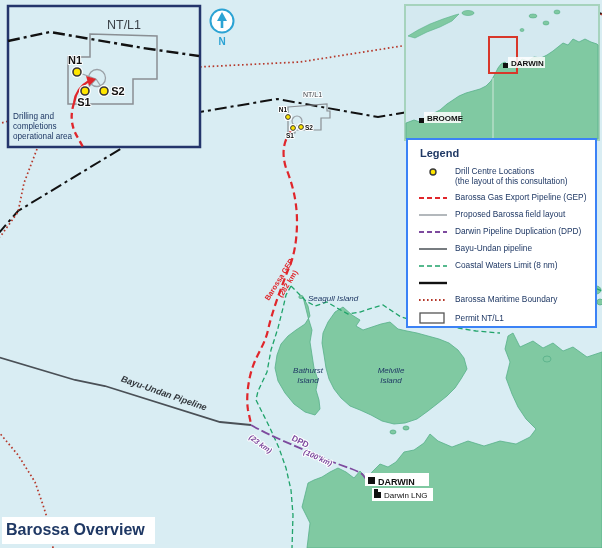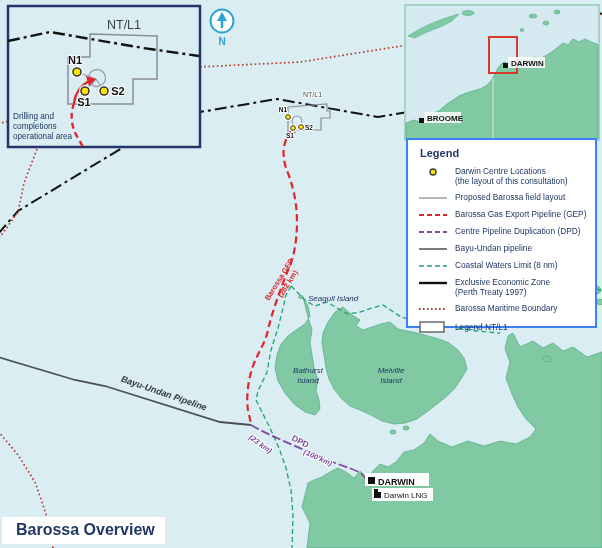--- a/index.html
+++ b/index.html
@@ -18,21 +18,21 @@
     background:#ffffff;border:2px solid #3b82f6;padding:5px 0 6px 10px;
     color:#1f3864;
   }
   #legend .hd{font-size:11px;font-weight:bold;margin:2px 0 7px 2px;}
   .li{display:flex;align-items:flex-start;margin-bottom:6px;}
   .li .sym{width:30px;flex:0 0 30px;margin-right:7px;padding-top:1px;}
   .li .txt{font-size:8.3px;line-height:1.22;}
 
   #title-box{
     position:absolute;left:2px;top:517px;background:#ffffff;
-    color:#1f3864;font-size:16px;font-weight:bold;padding:4px 10px 5px 14px;
+    color:#1f3864;font-size:16px;font-weight:bold;padding:4px 10px 5px 4px;
   }
 </style>
 </head>
 <body>
 
 <svg id="map" width="602" height="548" viewBox="0 0 602 548" xmlns="http://www.w3.org/2000/svg">
 
   <rect x="0" y="0" width="602" height="548" fill="#d9edf3"></rect>
 
   <g fill="#80c9a2" stroke="#57b089" stroke-width="0.8" stroke-linejoin="round">
@@ -187,55 +187,55 @@
 <div id="legend">
   <div class="hd">Legend</div>
 
   <div class="li">
     <span class="sym">
       <svg width="30" height="10">
           <circle cx="15" cy="5" r="3" fill="#ffe600" stroke="#3a3a3a" stroke-width="1.4"></circle>
         </svg>
     </span>
     <span class="txt">
-      <div>Darwin Centre Locations</div>
+      <div>Drill Centre Locations</div>
       <div>(the layout of this consultation)</div>
     </span>
   </div>
 
   <div class="li">
     <span class="sym">
       <svg width="30" height="10">
+          <line x1="1" y1="5" x2="29" y2="5" stroke="#e0262b" stroke-width="2.2" stroke-dasharray="5 3"></line>
+        </svg>
+    </span>
+    <span class="txt">
+        <div>Barossa Gas Export Pipeline (GEP)</div>
+      </span>
+  </div>
+
+  <div class="li">
+    <span class="sym">
+      <svg width="30" height="10">
           <line x1="1" y1="5" x2="29" y2="5" stroke="#9aa0a6" stroke-width="1.5"></line>
         </svg>
     </span>
     <span class="txt">
         <div>Proposed Barossa field layout</div>
       </span>
   </div>
 
   <div class="li">
     <span class="sym">
       <svg width="30" height="10">
-          <line x1="1" y1="5" x2="29" y2="5" stroke="#e0262b" stroke-width="2.2" stroke-dasharray="5 3"></line>
-        </svg>
-    </span>
-    <span class="txt">
-        <div>Barossa Gas Export Pipeline (GEP)</div>
-      </span>
-  </div>
-
-  <div class="li">
-    <span class="sym">
-      <svg width="30" height="10">
           <line x1="1" y1="5" x2="29" y2="5" stroke="#7d4a9e" stroke-width="2.2" stroke-dasharray="5 3"></line>
         </svg>
     </span>
     <span class="txt">
-        <div>Centre Pipeline Duplication (DPD)</div>
+        <div>Darwin Pipeline Duplication (DPD)</div>
       </span>
   </div>
 
   <div class="li">
     <span class="sym">
       <svg width="30" height="10">
           <line x1="1" y1="5" x2="29" y2="5" stroke="#4a5056" stroke-width="1.5"></line>
         </svg>
     </span>
     <span class="txt">
@@ -252,24 +252,20 @@
     <span class="txt">
         <div>Coastal Waters Limit (8 nm)</div>
       </span>
   </div>
 
   <div class="li">
     <span class="sym">
       <svg width="30" height="10">
           <line x1="1" y1="5" x2="29" y2="5" stroke="#111" stroke-width="2.4"></line>
         </svg>
-    </span>
-    <span class="txt">
-      <div>Exclusive Economic Zone</div>
-      <div>(Perth Treaty 1997)</div>
     </span>
   </div>
 
   <div class="li">
     <span class="sym">
       <svg width="30" height="10">
           <line x1="1" y1="5" x2="29" y2="5" stroke="#b5382a" stroke-width="2" stroke-dasharray="1.6 2.4"></line>
         </svg>
     </span>
     <span class="txt">
@@ -277,18 +273,18 @@
       </span>
   </div>
 
   <div class="li">
     <span class="sym">
       <svg width="30" height="12">
           <rect x="2" y="1" width="24" height="10" fill="#ffffff" stroke="#555" stroke-width="1.3"></rect>
         </svg>
     </span>
     <span class="txt" style="padding-top:2px;">
-        <div>Legend NT/L1</div>
+        <div>Permit NT/L1</div>
       </span>
   </div>
 </div>
 
 <div id="title-box">Barossa Overview</div>
 
 </body></html>

